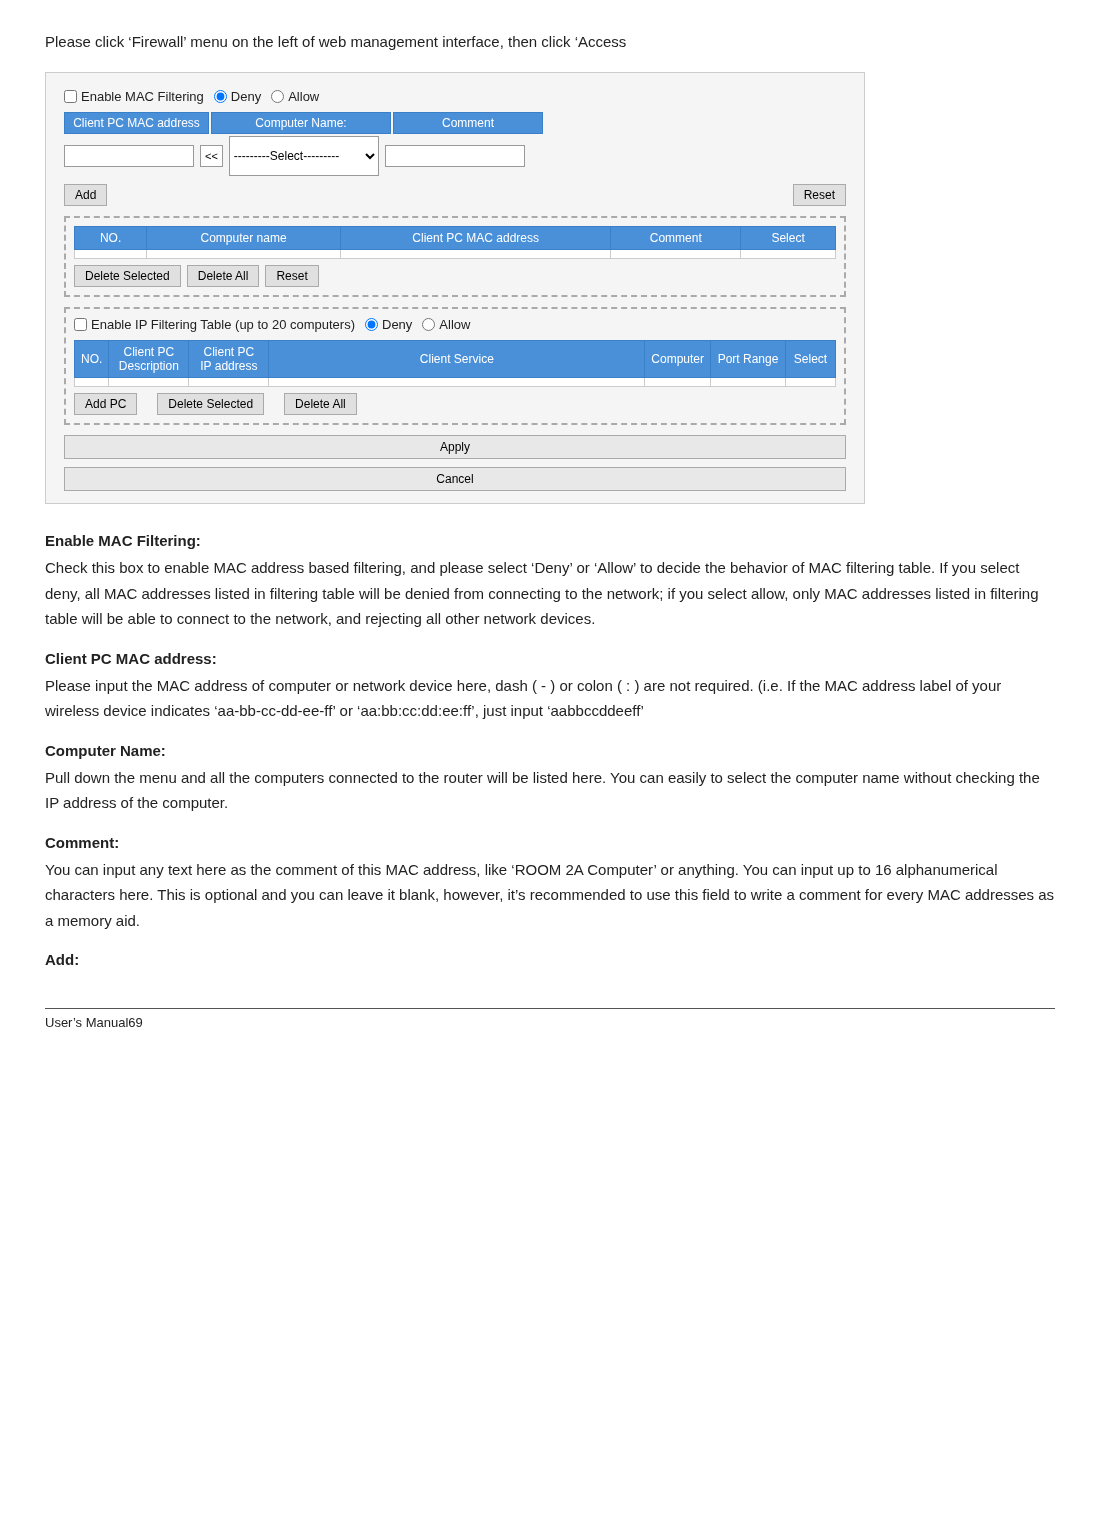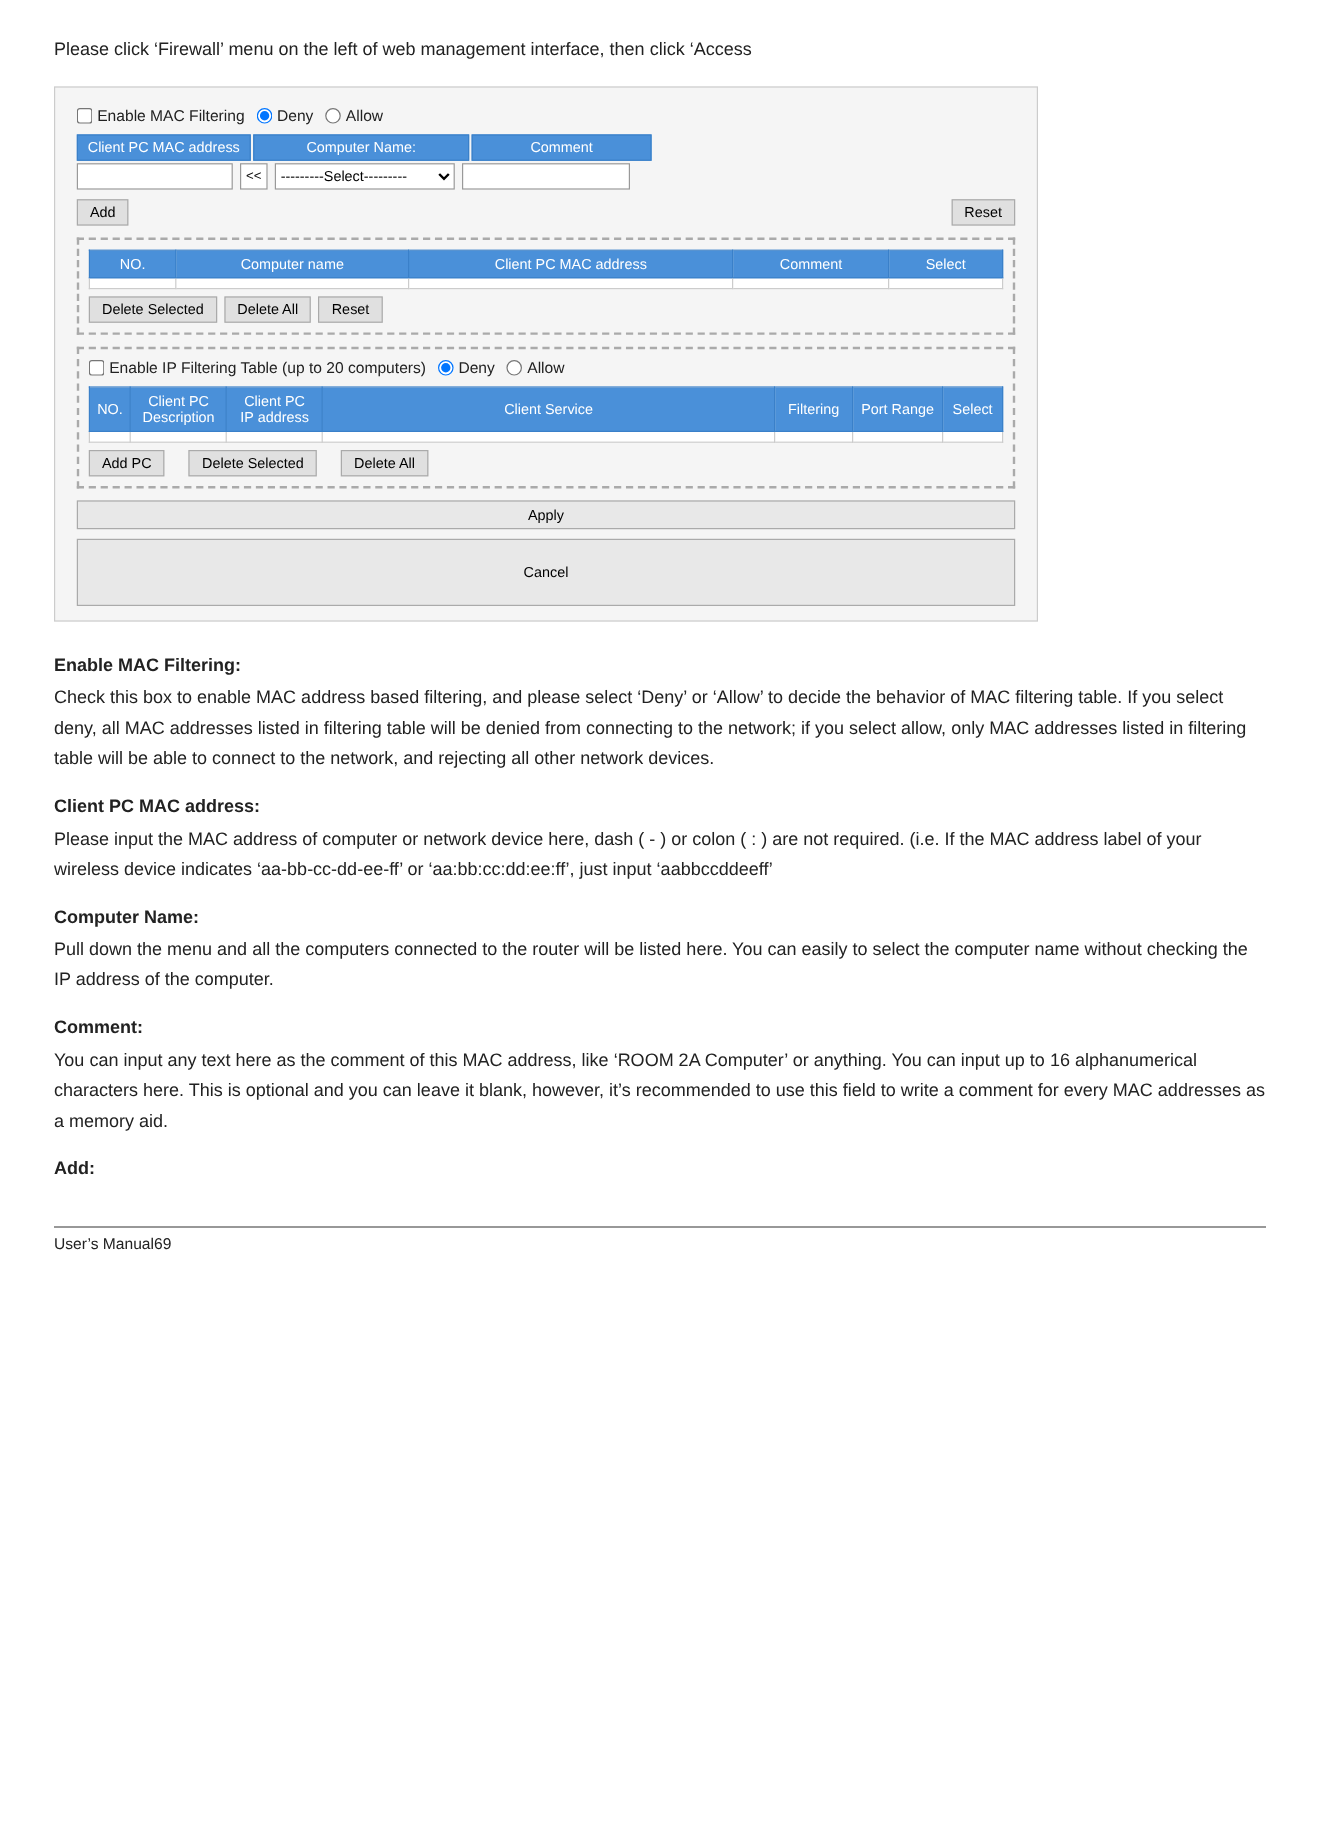--- a/index.html
+++ b/index.html
@@ -62,21 +62,21 @@
     .arrow-btn {
       background: #fff;
       border: 1px solid #999;
       font-size: 11px;
       padding: 2px 4px;
       cursor: pointer;
       height: 22px;
     }
     .select-dropdown {
       width: 150px;
-      height: 22px;
+      height: 40px;
       font-size: 12px;
       border: 1px solid #999;
       background: #fff;
     }
     .comment-input {
       width: 140px;
       height: 22px;
       border: 1px solid #999;
       font-size: 12px;
       padding: 2px 4px;
@@ -180,21 +180,21 @@
       background: #e8e8e8;
       border: 1px solid #aaa;
       font-size: 12px;
       padding: 4px 22px;
       cursor: pointer;
     }
     .btn-cancel {
       background: #e8e8e8;
       border: 1px solid #aaa;
       font-size: 12px;
-      padding: 20px 18px;
+      padding: 4px 18px;
       cursor: pointer;
     }
     
     .section-heading {
       font-size: 15px;
       font-weight: bold;
       margin-top: 18px;
       margin-bottom: 6px;
     }
     .body-paragraph {
@@ -300,21 +300,21 @@
         <span>Allow</span>
       </label>
     </div>
     <table class="ip-table">
       <thead>
         <tr>
           <th rowspan="2" style="width:30px;">NO.</th>
           <th style="width:80px;">Client PC<br>Description</th>
           <th style="width:80px;">Client PC<br>IP address</th>
           <th>Client Service</th>
-          <th style="width:65px;">Filtering</th>
+          <th style="width:65px;">Computer</th>
           <th style="width:75px;">Port Range</th>
           <th style="width:50px;">Select</th>
         </tr>
       </thead>
       <tbody>
         <tr>
           <td></td>
           <td></td>
           <td></td>
           <td></td>

